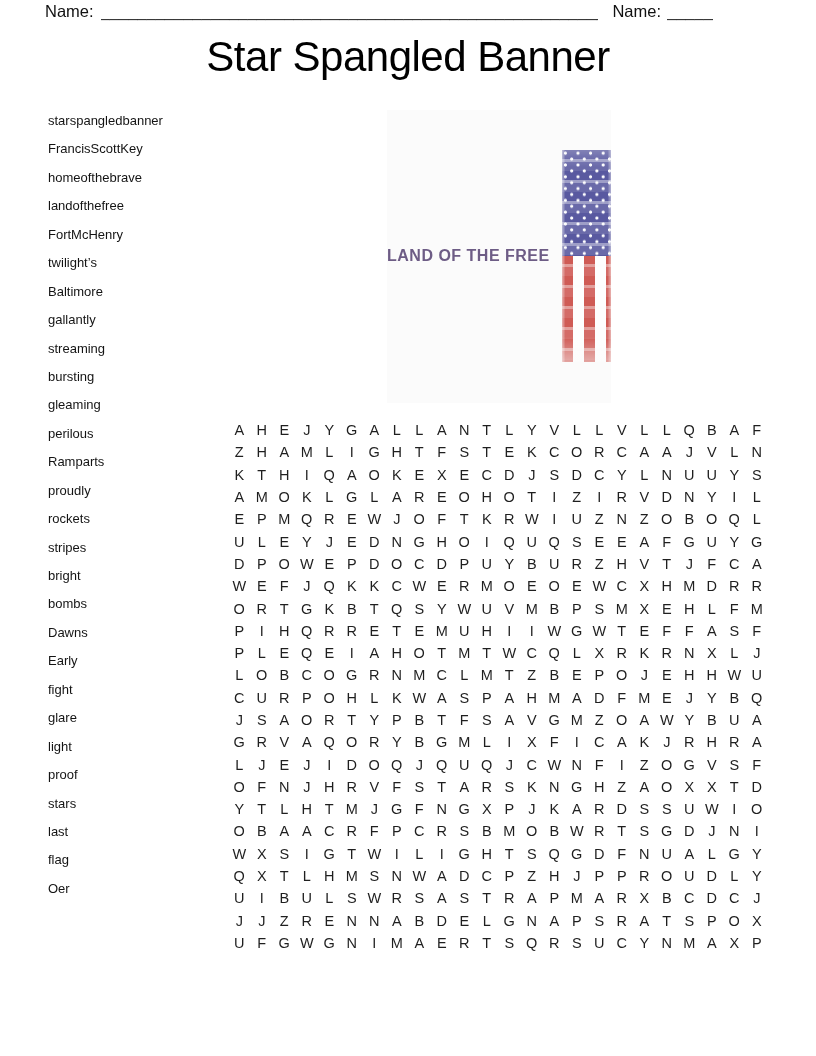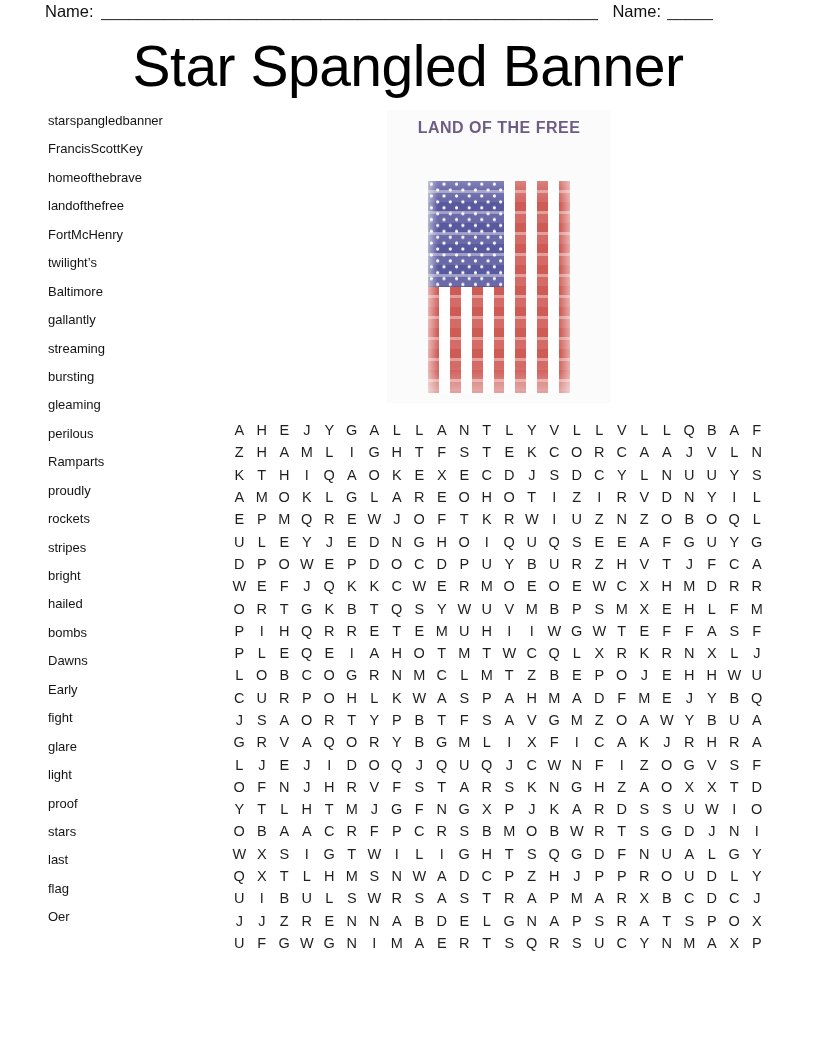--- a/index.html
+++ b/index.html
@@ -25,40 +25,40 @@
     color: #2c2c2c; letter-spacing: 0;
   }
   .name-line { flex: 1 1 auto; margin-left: 7px; }
   .date-label { margin-left: 14px; }
   .date-line { flex: none; width: 46px; margin-left: 6px; }
 
   
   .page-title {
     position: absolute; top: 33px; left: 0; width: 100%;
     text-align: center;
-    font-size: 57px; font-weight: 400; letter-spacing: -0.5px;
+    font-size: 42px; font-weight: 400; letter-spacing: -0.5px;
     color: #000;
   }
 
   
   .word-list {
     position: absolute; left: 48px; top: 107px; width: 190px;
   }
   .word-list .word {
     height: 28.45px; line-height: 28.45px;
     font-size: 13px; color: #141414;
     white-space: nowrap;
   }
 
   
   .flag-figure {
     position: absolute; left: 387px; top: 110px;
     width: 224px; height: 293px;
     background: var(--flag-bg, #fbfbfb);
-    display: flex; flex-direction: column;
+    display: flex; flex-direction: row;
     align-items: center; justify-content: space-between;
     padding: 9px 0 10px 0;
     gap: 12px;
   }
   .flag-caption {
     font-weight: 700; color: var(--flag-purple, #63507d);
     letter-spacing: 0.5px; white-space: nowrap;
     opacity: 0.93;
   }
   .flag-caption.top { font-size: 16px; }
@@ -129,21 +129,20 @@
     <div class="word">gallantly</div>
     <div class="word">streaming</div>
     <div class="word">bursting</div>
     <div class="word">gleaming</div>
     <div class="word">perilous</div>
     <div class="word">Ramparts</div>
     <div class="word">proudly</div>
     <div class="word">rockets</div>
     <div class="word">stripes</div>
     <div class="word">bright</div>
-    <div class="word">hailed</div>
     <div class="word">bombs</div>
     <div class="word">Dawns</div>
     <div class="word">Early</div>
     <div class="word">fight</div>
     <div class="word">glare</div>
     <div class="word">light</div>
     <div class="word">proof</div>
     <div class="word">stars</div>
     <div class="word">last</div>
     <div class="word">flag</div>

